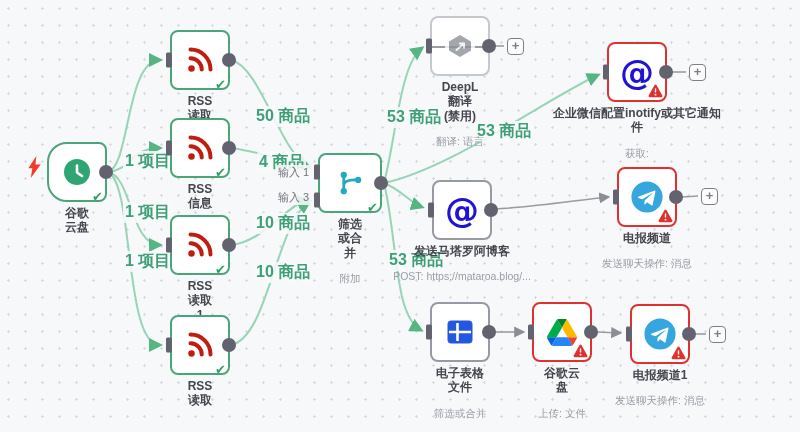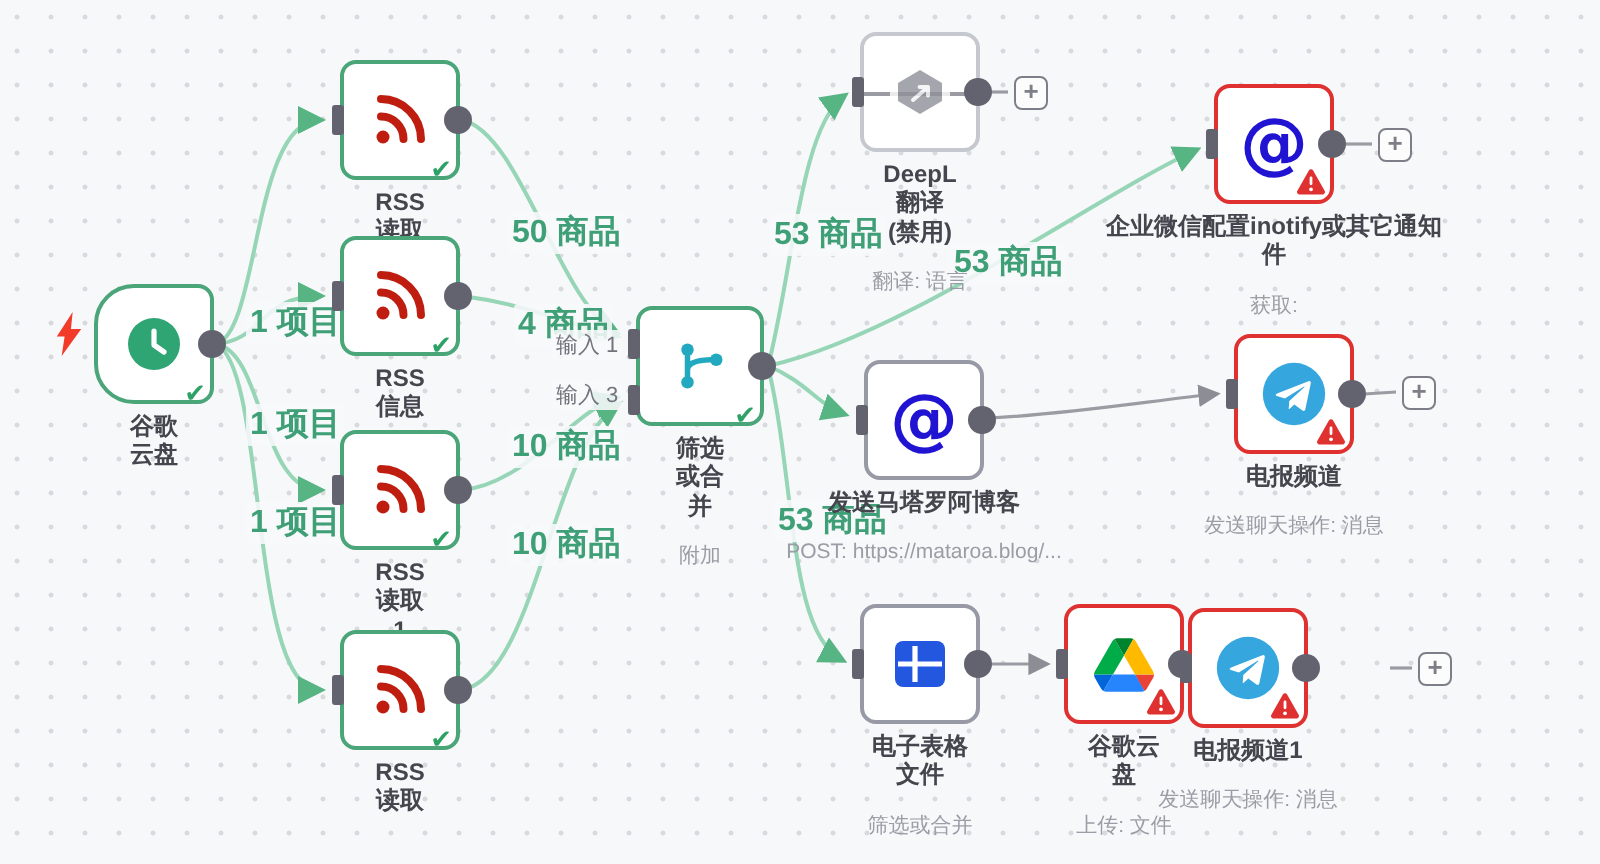--- a/index.html
+++ b/index.html
@@ -301,21 +301,21 @@
           <rect x="10.9" y="6.5" width="2.2" height="7" rx="1.1" fill="#fff"></rect>
           <circle cx="12" cy="16.8" r="1.5" fill="#fff"></circle>
         </svg>
     </span>
     <div class="labels">
       <div class="t">谷歌云盘</div>
       <div class="s">上传: 文件</div>
     </div>
   </div>
 
-  <div class="node error" style="left:594px;top:304px">
+  <div class="node error" style="left:630px;top:304px">
     <span class="in-port"></span>
     <span class="icon">
       <svg width="34" height="34" viewBox="0 0 24 24">
           <circle cx="12" cy="12" r="11" fill="#35a6de"></circle>
           <path d="M5.8 11.9 l11.3 -4.4 c.5 -.2 1 .1 .8 .9 l-1.9 9 c-.14 .6 -.5 .75 -1 .45 l-2.9 -2.15 -1.4 1.35 c-.15 .15 -.28 .28 -.57 .28 l.2 -2.9 5.3 -4.8 c.23 -.2 -.05 -.32 -.36 -.12 l-6.5 4.1 -2.8 -.9 c-.6 -.2 -.62 -.62 .1 -.9 z" fill="#fff"></path>
         </svg>
     </span>
     <span class="out-port"></span>
     <span class="warn">
       <svg width="15" height="14" viewBox="0 0 24 22">

